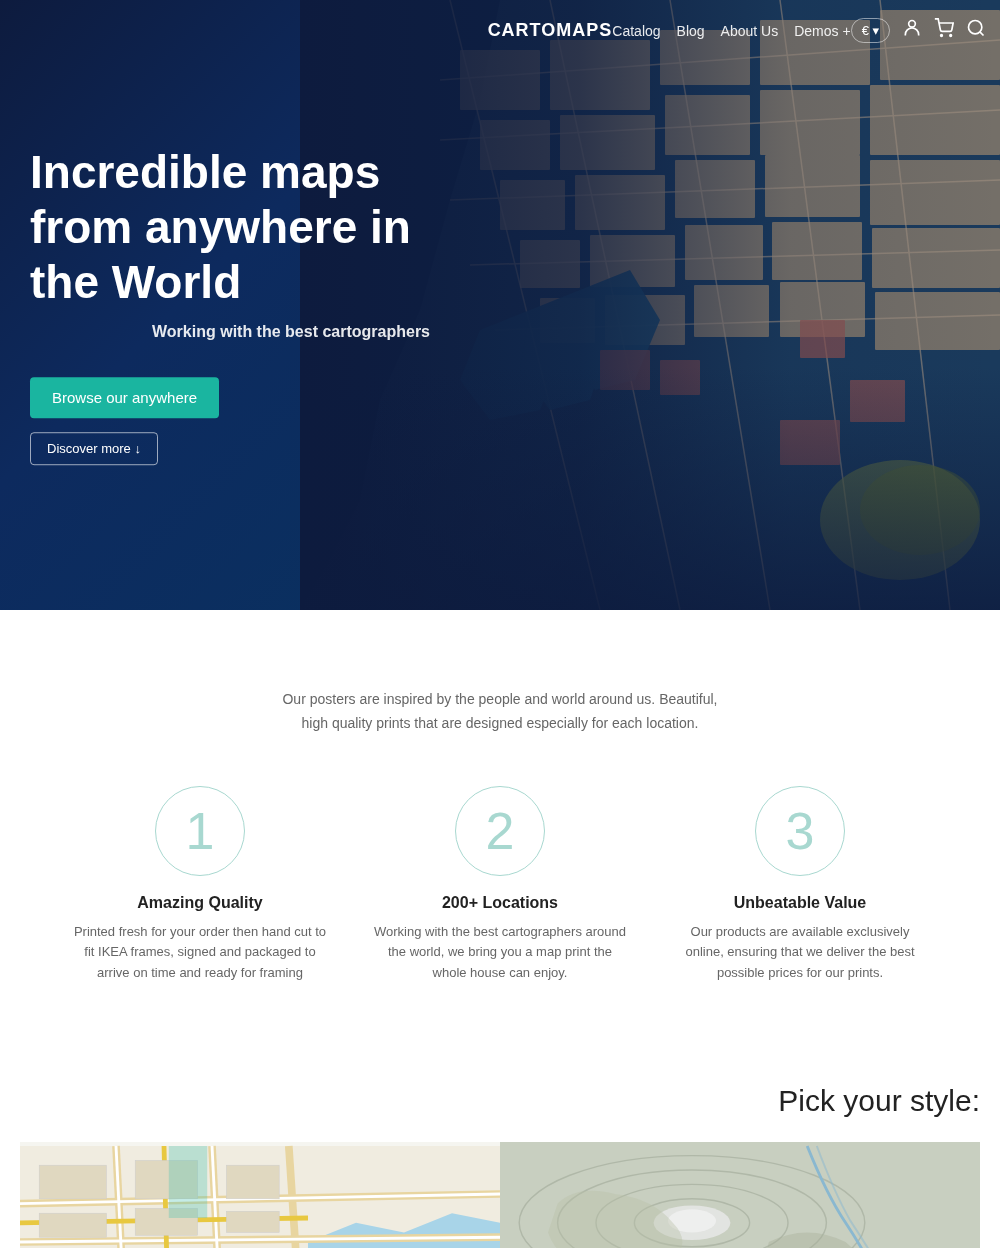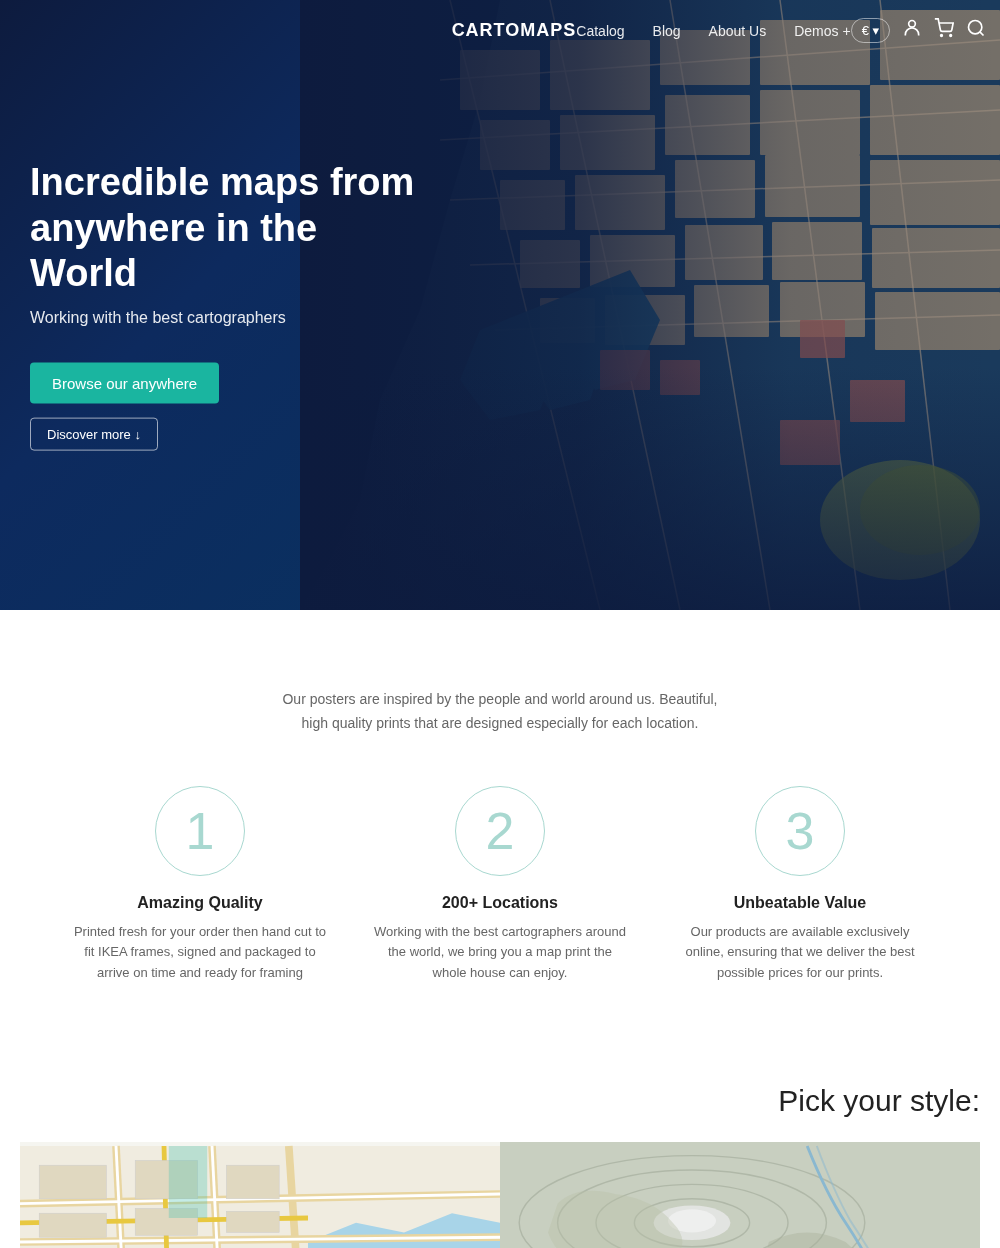--- a/index.html
+++ b/index.html
@@ -7,21 +7,21 @@
 
     
     nav {
       position: absolute; top: 0; left: 0; width: 100%;
       display: flex; align-items: center; justify-content: flex-end;
       padding: 18px 14px; z-index: 10;
     }
     .nav-logo {
       font-weight: 800; font-size: 18px; color: #fff; letter-spacing: 1px;
     }
-    .nav-links { display: flex; gap: 28px; }
+    .nav-links { display: flex; gap: 16px; }
     .nav-links a {
       color: #fff; text-decoration: none; font-size: 14px; opacity: 0.9;
     }
     .nav-right { display: flex; align-items: center; gap: 12px; }
     .nav-currency {
       border: 1px solid rgba(255,255,255,0.5); border-radius: 20px;
       padding: 4px 10px; color: #fff; font-size: 13px;
       display: flex; align-items: center; gap: 4px;
     }
     .nav-icon { color: #fff; font-size: 18px; cursor: pointer; }
@@ -36,22 +36,22 @@
       position: absolute; top: 0; right: 0; width: 70%; height: 100%;
       overflow: hidden;
     }
     .hero-map-bg svg {
       width: 100%; height: 100%;
     }
     .hero-content {
       position: absolute; top: 50%; left: 30px; transform: translateY(-50%);
       color: #fff; max-width: 400px;
     }
-    .hero-title { font-size: 38px; font-weight: 700; line-height: 1.2; margin-bottom: 12px; }
-    .hero-subtitle { font-size: 16px; font-weight: 400; margin-bottom: 36px; opacity: 0.9; }
+    .hero-title { font-size: 46px; font-weight: 700; line-height: 1.2; margin-bottom: 12px; }
+    .hero-subtitle { font-size: 16px; font-weight: 700; margin-bottom: 36px; opacity: 0.9; text-align: right; }
     .btn-primary {
       background: #1ab5a0; color: #fff; border: none; border-radius: 4px;
       padding: 12px 22px; font-size: 15px; cursor: pointer; margin-bottom: 14px; display: block;
     }
     .btn-outline {
       background: transparent; color: #fff; border: 1px solid rgba(255,255,255,0.6);
       border-radius: 4px; padding: 8px 16px; font-size: 13px; cursor: pointer;
     }
 
     

